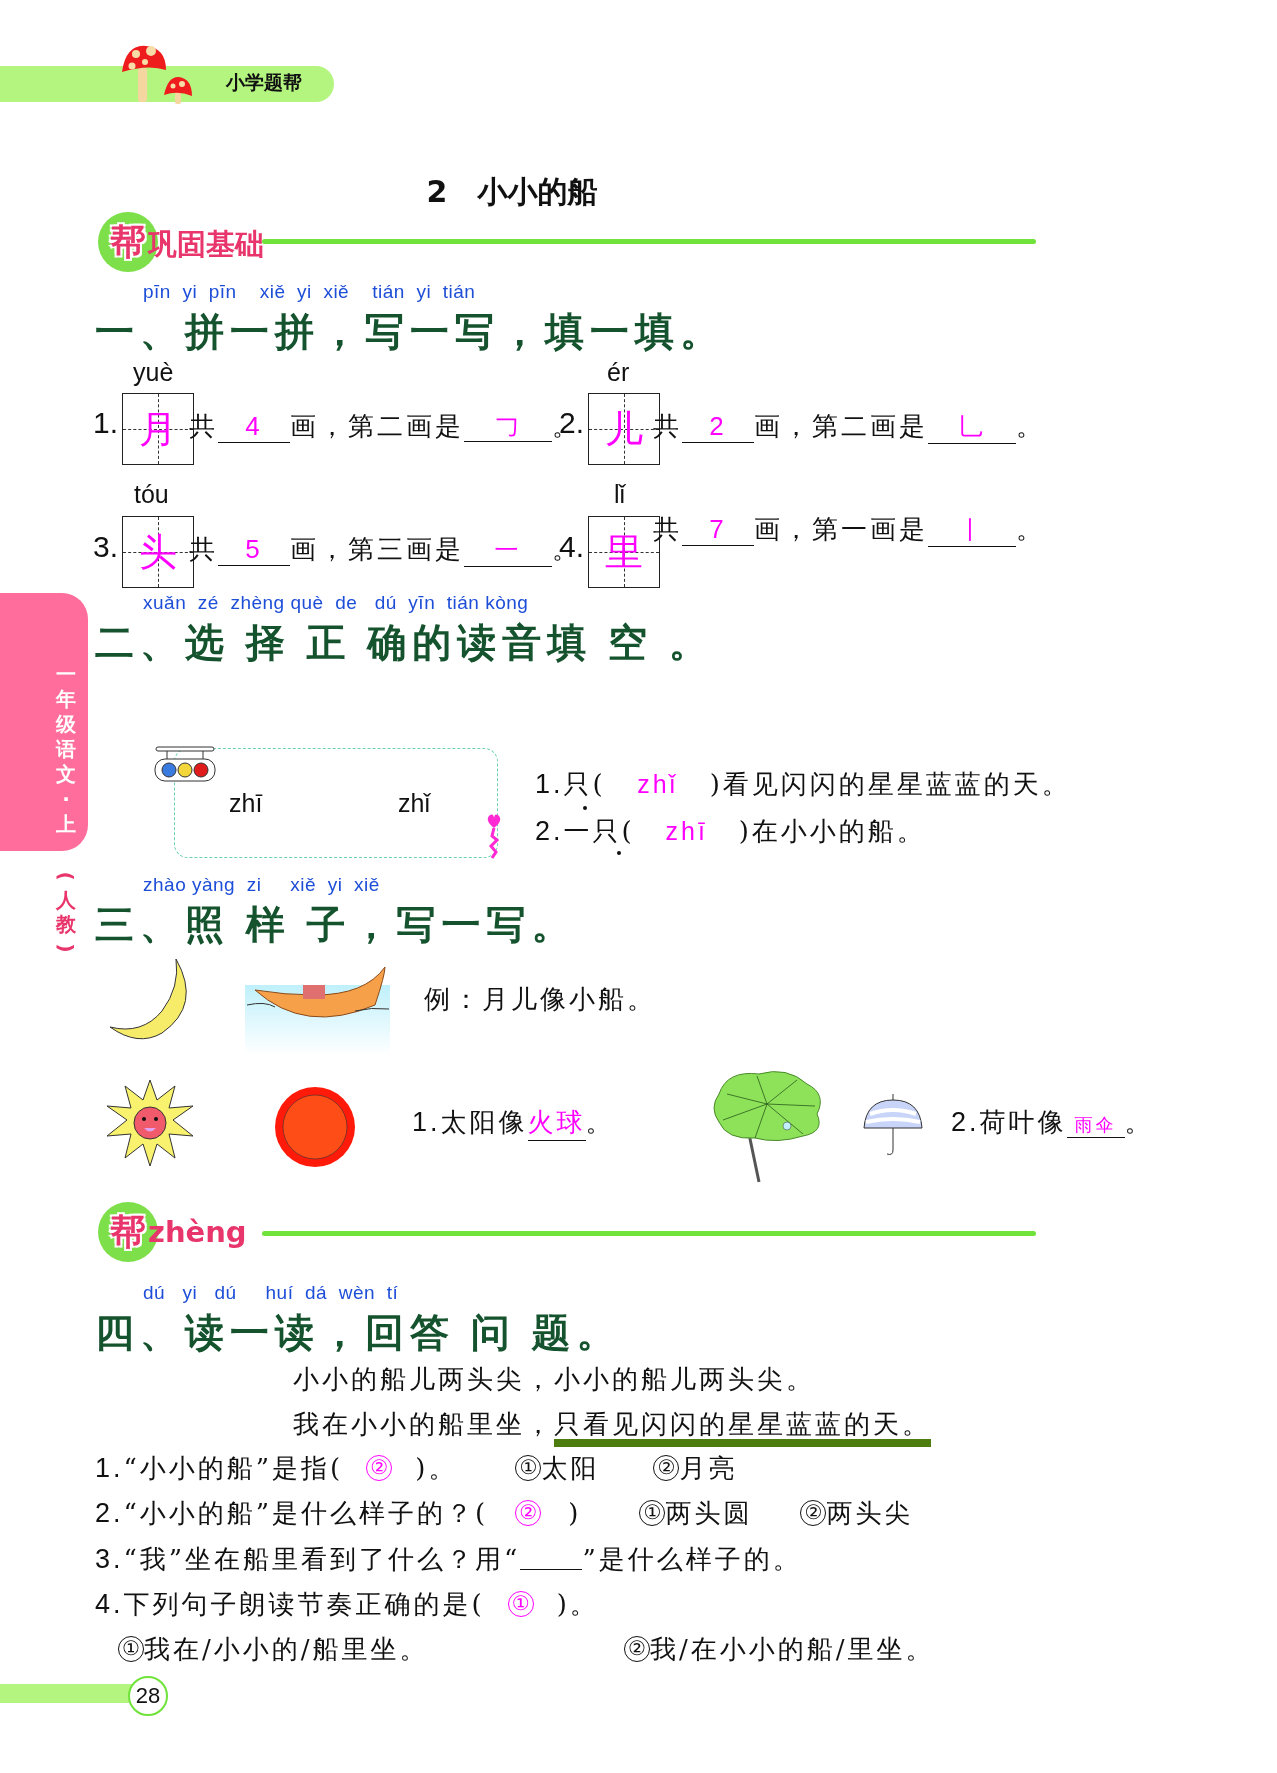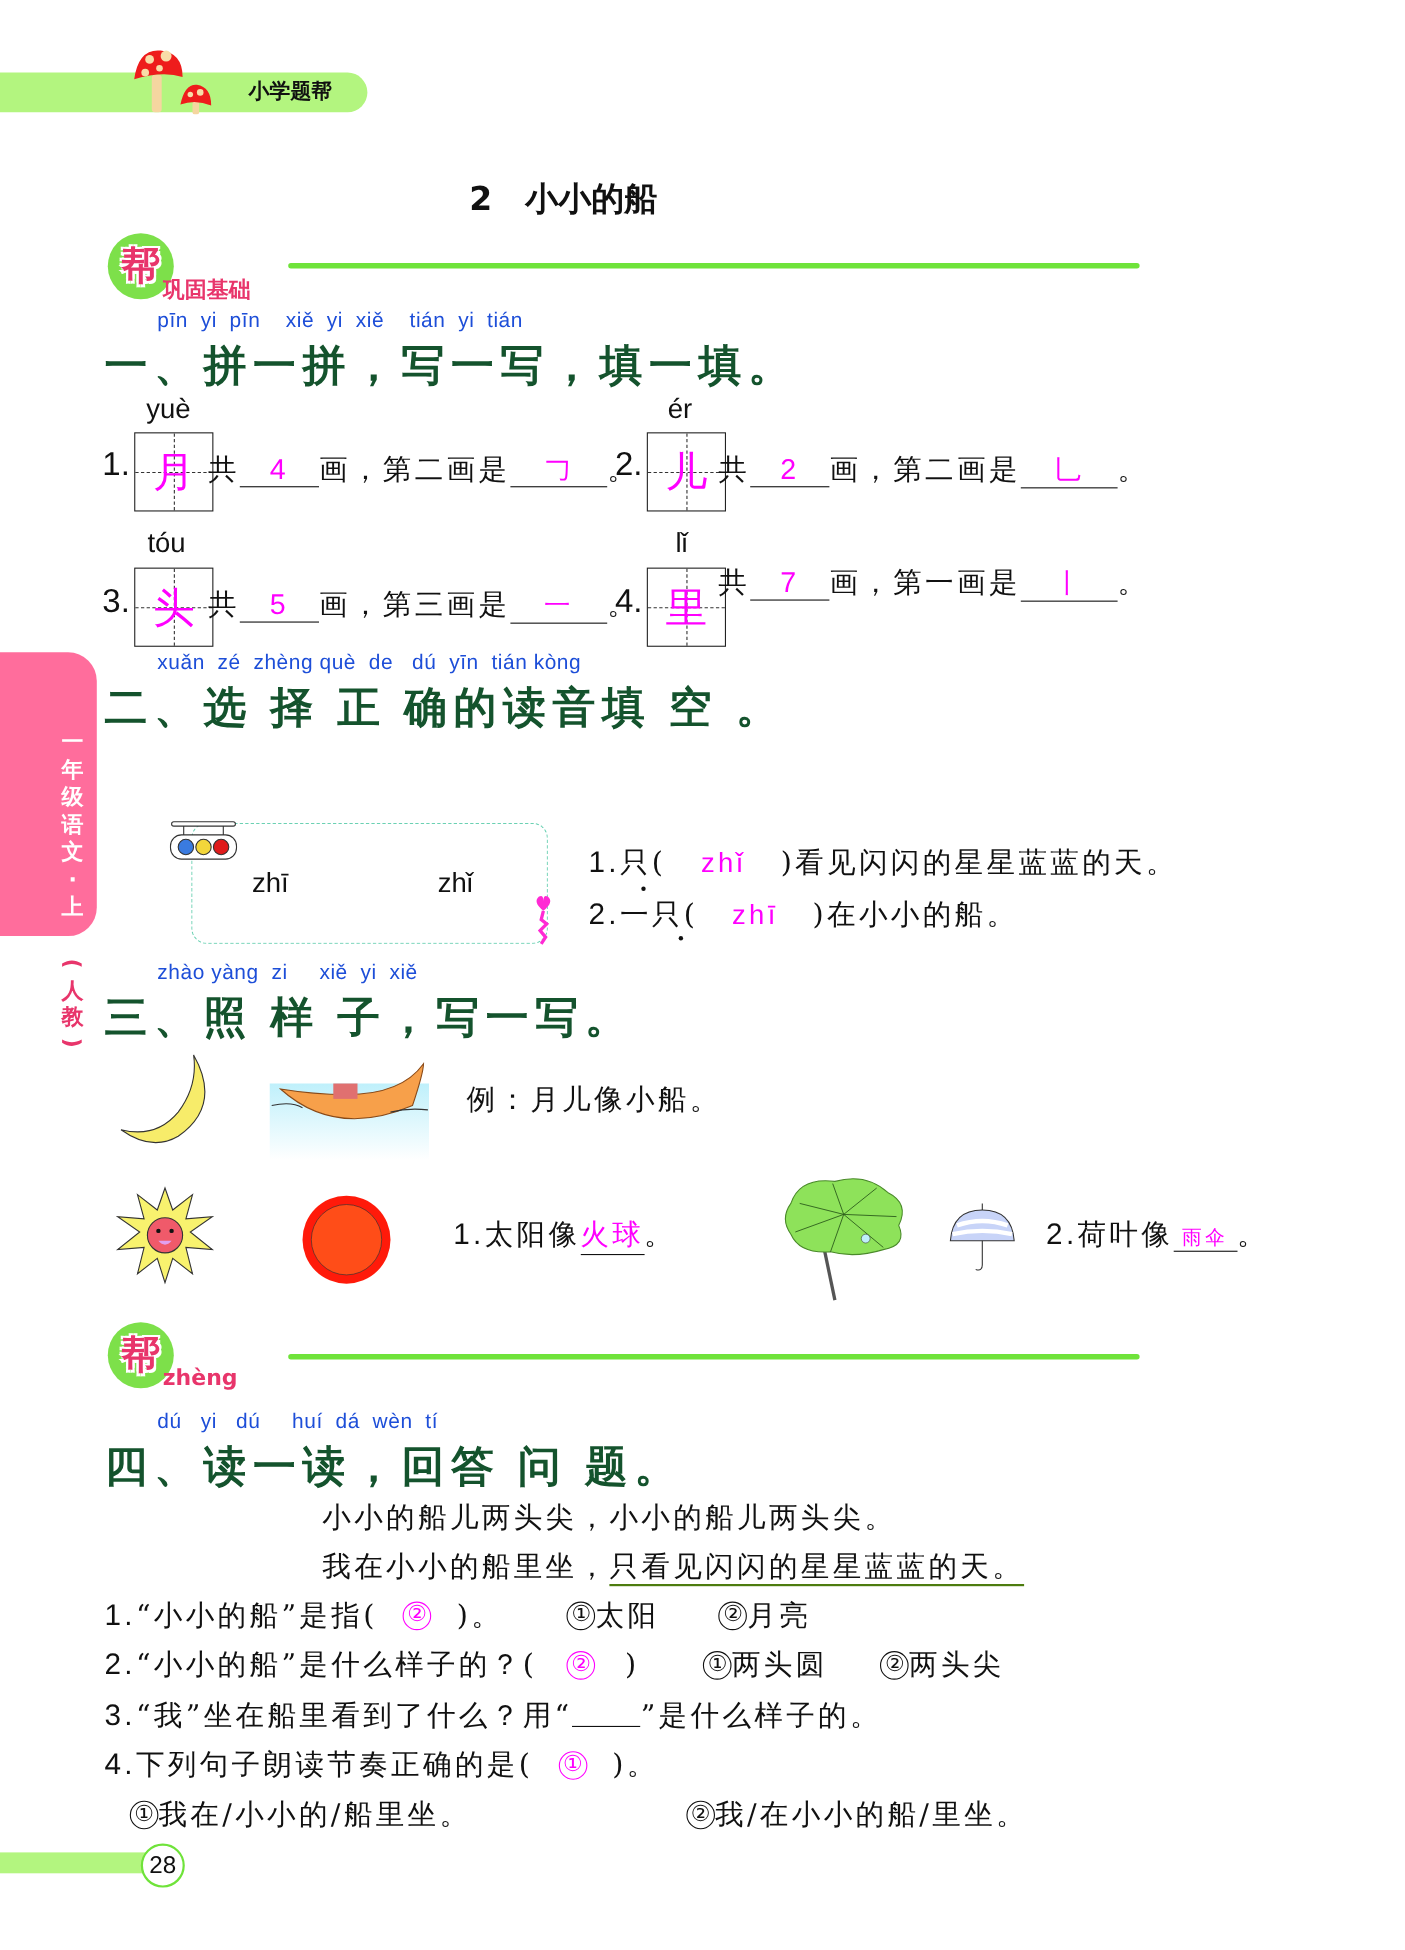--- a/index.html
+++ b/index.html
@@ -8,26 +8,26 @@
   .abs { position: absolute; }
   .sans { font-family: "Liberation Sans", "DejaVu Sans", sans-serif; }
   .magenta { color: #ff00ff; }
   .pinyin { font-family: "Liberation Sans", "DejaVu Sans", sans-serif; font-size: 19px; color: #1d4ed8; letter-spacing: 0.5px; white-space: pre; }
   .heading { font-family: Liberation Serif, serif; font-size: 39px; color: #14532d; font-weight: bold; letter-spacing: 6px; white-space: pre; }
 
   
   .top-bar { left: 0; top: 66px; width: 334px; height: 36px; background: #b3f57f; border-radius: 0 18px 18px 0; }
   .brand { left: 226px; top: 70px; font-family: "DejaVu Sans", sans-serif; font-size: 19px; font-weight: bold; color: #111; }
 
-  .page-title { left: 0; width: 1024px; top: 161px; text-align: center; font-family: "DejaVu Sans", sans-serif; font-weight: bold; font-size: 30px; }
+  .page-title { left: 0; width: 1024px; top: 172px; text-align: center; font-family: "DejaVu Sans", sans-serif; font-weight: bold; font-size: 30px; }
 
   
   .sec-badge { width: 60px; height: 60px; border-radius: 50%; background: #7de04a; }
   .sec-bang { font-family: "DejaVu Sans", sans-serif; font-weight: bold; font-size: 36px; color: #e8356b; text-shadow: 2px 2px 0 #fff, -2px -2px 0 #fff, 2px -2px 0 #fff, -2px 2px 0 #fff; }
-  .sec-label { font-family: "DejaVu Sans", sans-serif; font-weight: bold; font-size: 20px; color: #e8356b; margin-top: 25px; }
+  .sec-label { font-family: "DejaVu Sans", sans-serif; font-weight: bold; font-size: 29px; color: #e8356b; }
   .sec-line { height: 5px; background: #6fe33a; border-radius: 3px; }
 
   
   .side-tab { left: 0; top: 593px; width: 88px; height: 258px; background: #ff6d9c; border-radius: 0 26px 26px 0; }
   .side-text { left: 52px; top: 662px; width: 28px; color: #fff; font-family: "DejaVu Sans", sans-serif; font-weight: bold; font-size: 20px; line-height: 25px; text-align: center; }
   .side-pub { left: 52px; top: 864px; width: 28px; color: #e8356b; font-family: "DejaVu Sans", sans-serif; font-weight: bold; font-size: 20px; line-height: 24px; text-align: center; }
 
   
   .char-box { width: 72px; height: 72px; border: 1.5px solid #222; background: #fff; }
   .char-box .h { position: absolute; left: 0; right: 0; top: 50%; border-top: 1.5px dashed #333; }
@@ -199,21 +199,21 @@
 
 <div class="abs sec-badge" style="left:98px;top:1202px"></div>
 <div class="abs sec-bang" style="left:110px;top:1208px">帮</div>
 <div class="abs sec-label" style="left:148px;top:1215px">zhèng</div>
 <div class="abs sec-line" style="left:262px;top:1231px;width:774px"></div>
 
 <div class="abs pinyin" style="left:143px;top:1282px">dú   yi   dú     huí  dá  wèn  tí</div>
 <div class="abs heading" style="left:95px;top:1306px">四、读一读，回答 问 题。</div>
 
 <div class="abs line-text" style="left:293px;top:1362px">小小的船儿两头尖，小小的船儿两头尖。</div>
-<div class="abs line-text" style="left:293px;top:1407px"><span>我在小小的船里坐，</span><span style="border-bottom:2px solid #4d7c0f">只看见闪闪的星星蓝蓝的天。</span></div>
+<div class="abs line-text" style="left:293px;top:1407px"><span>我在小小的船里坐，</span><span style="border-bottom:8px solid #4d7c0f">只看见闪闪的星星蓝蓝的天。</span></div>
 
 <div class="abs line-text" style="left:95px;top:1451px"><span class="num" style="font-size:27px">1.</span><span>“小小的船”是指(</span><span style="display:inline-block;width:72px;text-align:center"><span class="circ m">②</span></span><span>)。</span><span style="display:inline-block;width:58px"></span><span class="circ">①</span><span>太阳</span><span style="display:inline-block;width:54px"></span><span class="circ">②</span><span>月亮</span></div>
 
 <div class="abs line-text" style="left:95px;top:1496px"><span class="num" style="font-size:27px">2.</span><span>“小小的船”是什么样子的？(</span><span style="display:inline-block;width:80px;text-align:center"><span class="circ m">②</span></span><span>)</span><span style="display:inline-block;width:58px"></span><span class="circ">①</span><span>两头圆</span><span style="display:inline-block;width:48px"></span><span class="circ">②</span><span>两头尖</span></div>
 
 <div class="abs line-text" style="left:95px;top:1542px"><span class="num" style="font-size:27px">3.</span><span>“我”坐在船里看到了什么？用“</span><span style="display:inline-block;width:62px;border-bottom:1.5px solid #111;height:22px;vertical-align:-2px"></span><span>”是什么样子的。</span></div>
 
 <div class="abs line-text" style="left:95px;top:1587px"><span class="num" style="font-size:27px">4.</span><span>下列句子朗读节奏正确的是(</span><span style="display:inline-block;width:72px;text-align:center"><span class="circ m">①</span></span><span>)。</span></div>
 
 <div class="abs line-text" style="left:118px;top:1632px"><span class="circ">①</span><span>我在/小小的/船里坐。</span></div>

